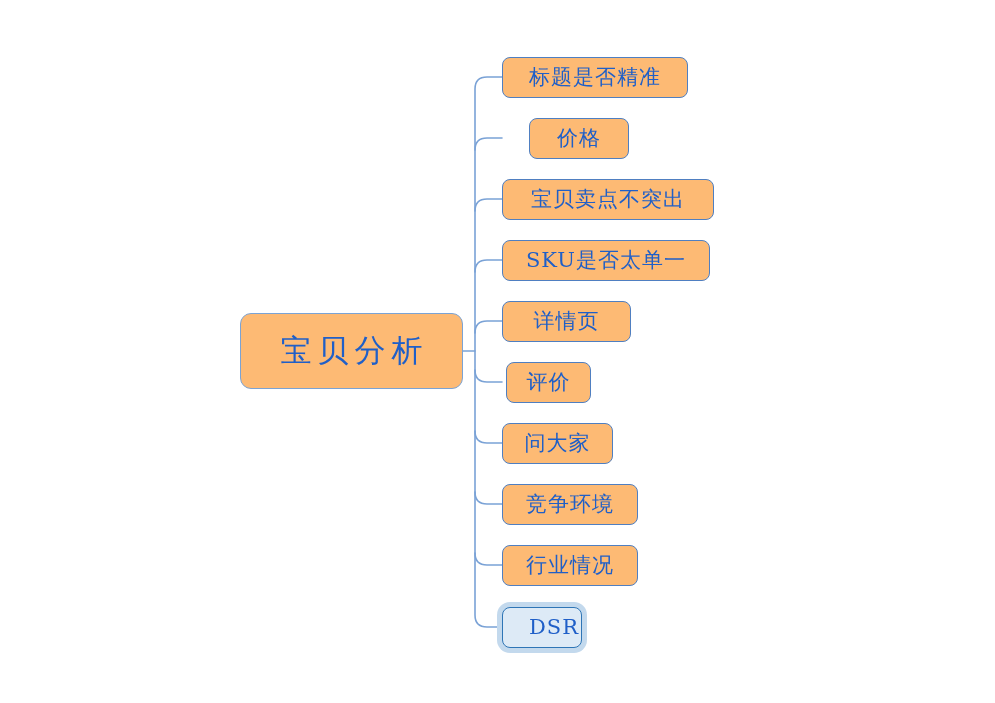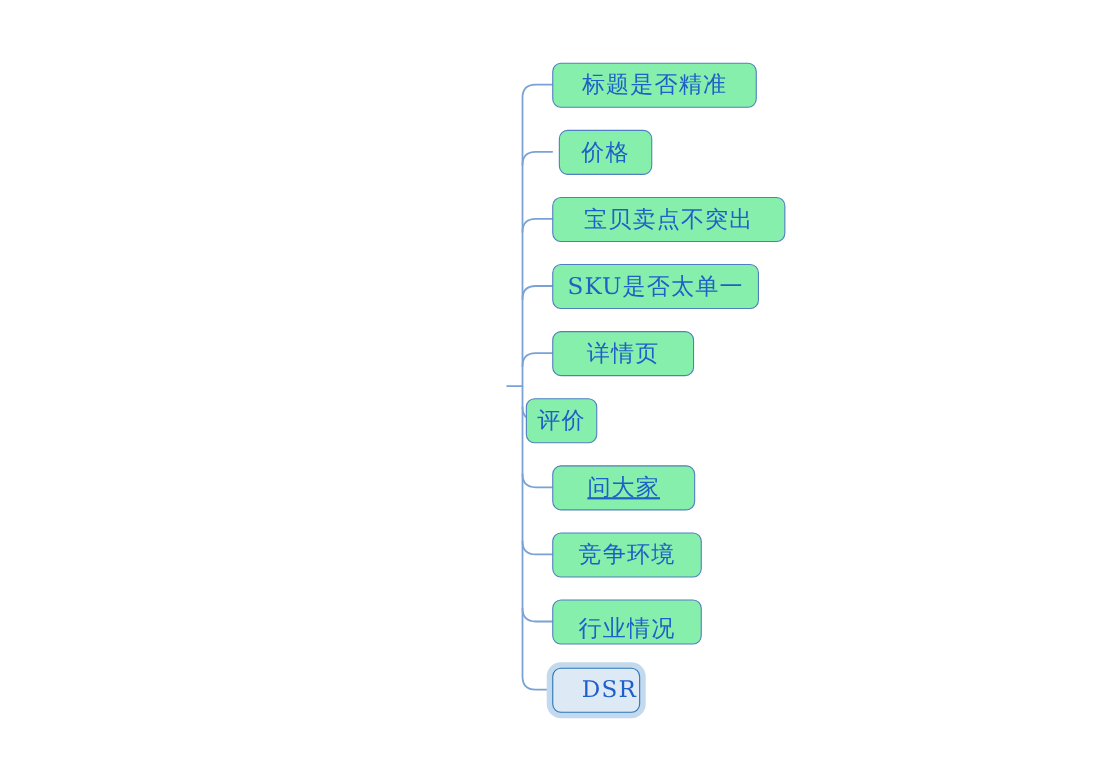--- a/index.html
+++ b/index.html
@@ -27,21 +27,21 @@
     position:absolute;
     left:0;top:0;
     width:995px;height:703px;
   }
   .node{
     position:absolute;
     box-sizing:border-box;
     display:flex;
     align-items:center;
     justify-content:center;
-    background:#86efac;
+    background:#fdba74;
     color:var(--text-color);
     white-space:nowrap;
     cursor:default;
   }
   .root-node{
     left:240px;top:313px;
     width:223px;height:76px;
     border:1.6px solid var(--root-border);
     border-radius:11px;
     font-size:31px;
@@ -72,46 +72,49 @@
       <path d="M 475 150 Q 475 138 487 138 H 502" fill="none" stroke="#7aa2d6" stroke-width="1.6" stroke-linecap="round"></path>
       <path d="M 475 211 Q 475 199 487 199 H 502" fill="none" stroke="#7aa2d6" stroke-width="1.6" stroke-linecap="round"></path>
       <path d="M 475 272 Q 475 260 487 260 H 502" fill="none" stroke="#7aa2d6" stroke-width="1.6" stroke-linecap="round"></path>
       <path d="M 475 333 Q 475 321 487 321 H 502" fill="none" stroke="#7aa2d6" stroke-width="1.6" stroke-linecap="round"></path>
       <path d="M 475 370 Q 475 382 487 382 H 502" fill="none" stroke="#7aa2d6" stroke-width="1.6" stroke-linecap="round"></path>
       <path d="M 475 431 Q 475 443 487 443 H 502" fill="none" stroke="#7aa2d6" stroke-width="1.6" stroke-linecap="round"></path>
       <path d="M 475 492 Q 475 504 487 504 H 502" fill="none" stroke="#7aa2d6" stroke-width="1.6" stroke-linecap="round"></path>
       <path d="M 475 553 Q 475 565 487 565 H 502" fill="none" stroke="#7aa2d6" stroke-width="1.6" stroke-linecap="round"></path>
     </svg>
 
+  <div class="node root-node">
+    <span class="topic-label">宝贝分析</span>
+  </div>
 
   <div id="children">
       <div class="node child-node" style="left: 502px; top: 56.5px; width: 186px; height: 41px;">
         <span class="topic-label">标题是否精准</span>
       </div>
-      <div class="node child-node" style="left: 508px; top: 117.5px; width: 85px; height: 41px;">
+      <div class="node child-node" style="left: 529px; top: 117.5px; width: 100px; height: 41px;">
         <span class="topic-label">价格</span>
       </div>
       <div class="node child-node" style="left: 502px; top: 178.5px; width: 212px; height: 41px; text-align: right;">
         <span class="topic-label">宝贝卖点不突出</span>
       </div>
-      <div class="node child-node" style="left: 502px; top: 239.5px; width: 188px; height: 41px;">
+      <div class="node child-node" style="left: 502px; top: 239.5px; width: 208px; height: 41px;">
         <span class="topic-label">SKU是否太单一</span>
       </div>
       <div class="node child-node" style="left: 502px; top: 300.5px; width: 129px; height: 41px;">
         <span class="topic-label">详情页</span>
       </div>
-      <div class="node child-node" style="left: 478px; top: 361.5px; width: 65px; height: 41px;">
+      <div class="node child-node" style="left: 506px; top: 361.5px; width: 85px; height: 41px;">
         <span class="topic-label">评价</span>
       </div>
-      <div class="node child-node" style="left: 502px; top: 422.5px; width: 130px; height: 41px; text-decoration: underline;">
+      <div class="node child-node" style="left: 502px; top: 422.5px; width: 111px; height: 41px;">
         <span class="topic-label">问大家</span>
       </div>
       <div class="node child-node" style="left: 502px; top: 483.5px; width: 136px; height: 41px; text-align: right;">
         <span class="topic-label">竞争环境</span>
       </div>
-      <div class="node child-node" style="left: 502px; top: 544.5px; width: 136px; height: 41px; align-items: flex-end;">
+      <div class="node child-node" style="left: 502px; top: 544.5px; width: 136px; height: 41px;">
         <span class="topic-label">行业情况</span>
       </div>
       <div class="node child-node selected" style="left: 502px; top: 606.5px; width: 80px; height: 41px;">
         <span class="topic-label">DSR</span>
       </div>
     </div>
 </div>
 
 </body></html>

